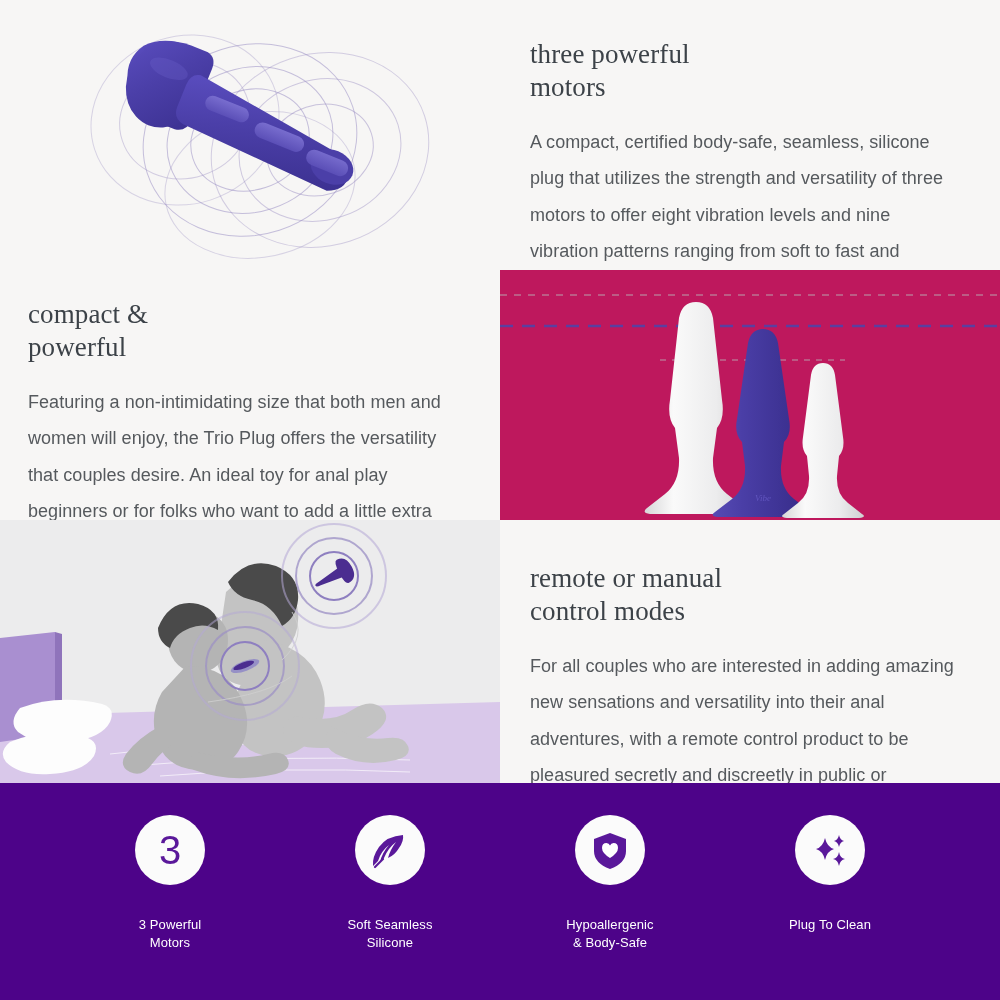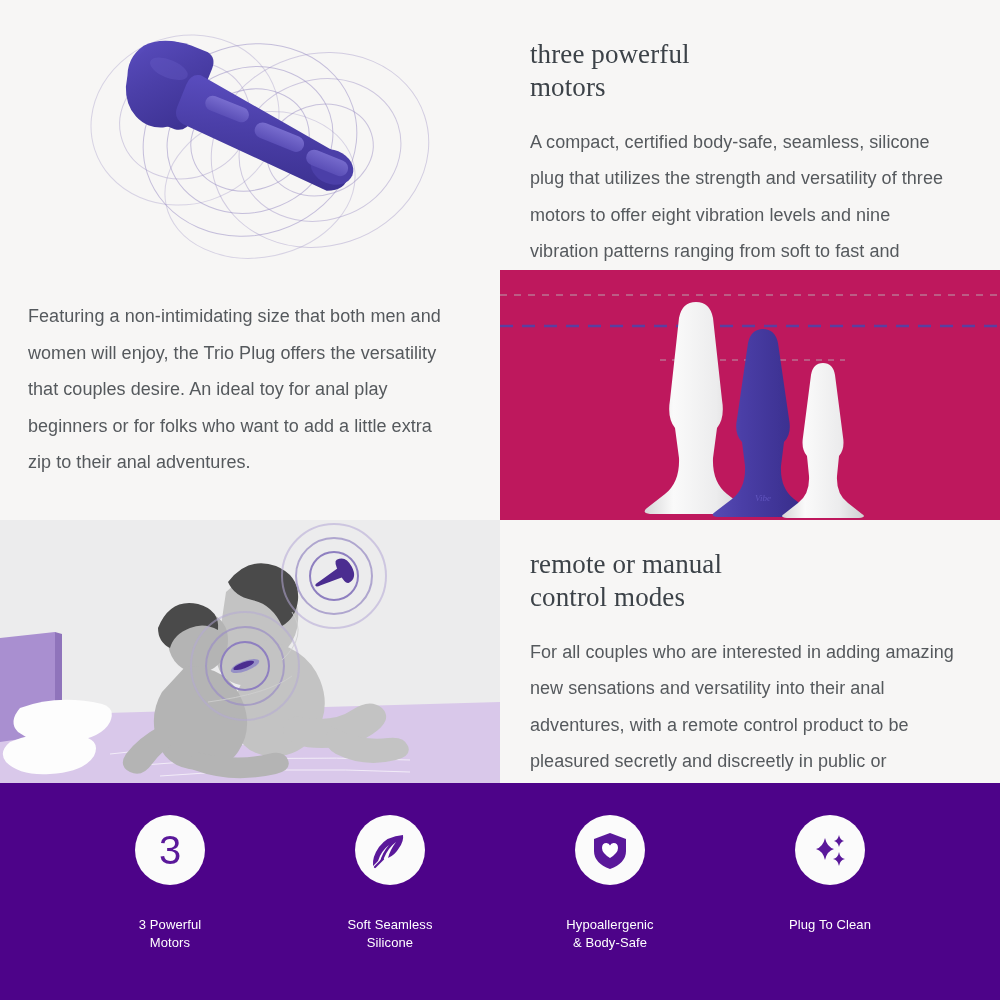--- a/index.html
+++ b/index.html
@@ -39,21 +39,21 @@
   }
   .body-copy {
     font-size:18px;
     line-height:2.03;
     color:#55595d;
     letter-spacing:.05px;
     max-width:432px;
   }
   .panel-tr .txt { padding-top:38px; }
   .panel-ml .txt { padding-top:28px; }
-  .panel-br .txt { padding-top:28px; }
+  .panel-br .txt { padding-top:42px; }
 
   
   .feature-bar {
     position:absolute; left:0; top:783px;
     width:1000px; height:217px;
     background:#4d0389;
     display:flex;
     align-items:flex-start;
     padding:32px 60px 0 60px;
   }
@@ -144,20 +144,22 @@
     <div class="panel bg-light panel-tr">
       <div class="txt right">
         <h2>three powerful
 motors</h2>
         <p class="body-copy">A compact, certified body-safe, seamless, silicone plug that utilizes the strength and versatility of three motors to offer eight vibration levels and nine vibration patterns ranging from soft to fast and powerful.</p>
       </div>
     </div>
 
     <div class="panel bg-light panel-ml">
       <div class="txt">
+        <h2>compact &amp;
+powerful</h2>
         <p class="body-copy">Featuring a non-intimidating size that both men and women will enjoy, the Trio Plug offers the versatility that couples desire. An ideal toy for anal play beginners or for folks who want to add a little extra zip to their anal adventures.</p>
       </div>
     </div>
 
     <div class="panel bg-grey panel-mr">
       <svg class="size-svg" viewBox="0 0 500 250">
         <defs>
           <linearGradient id="greyPlug" x1="0" y1="0" x2="1" y2="0">
             <stop offset="0%" stop-color="#d7d7d8"></stop>
             <stop offset="28%" stop-color="#fafafa"></stop>

